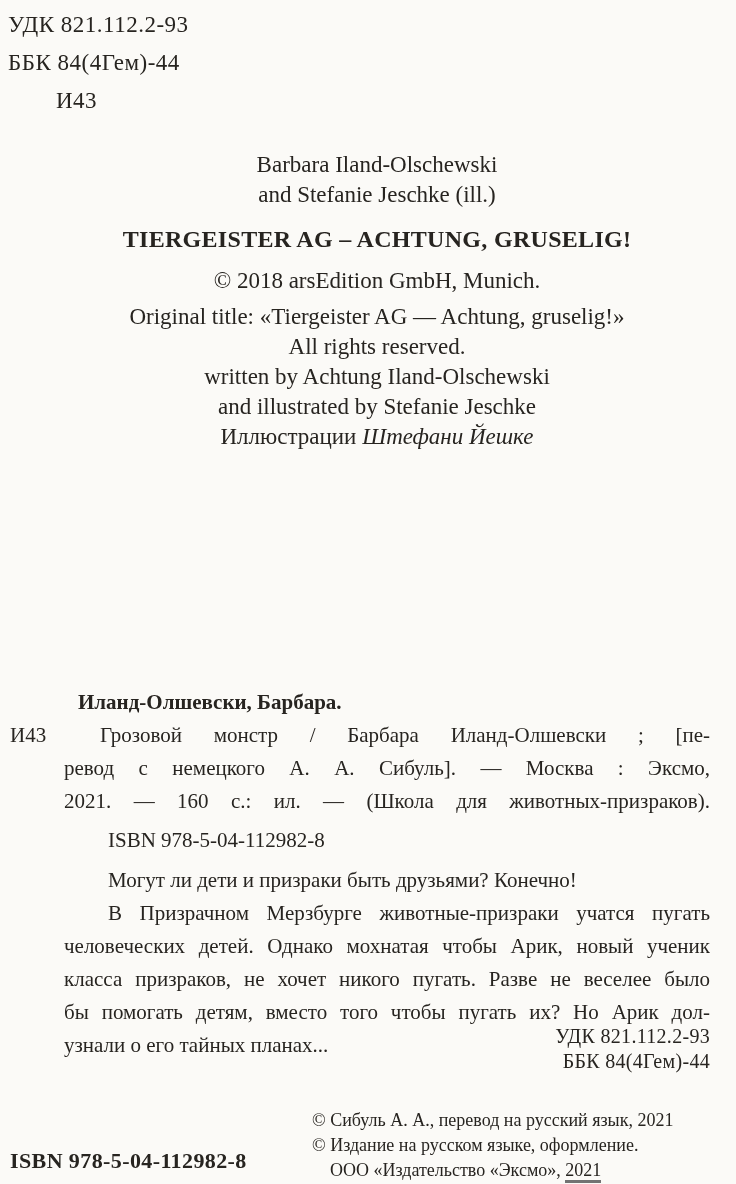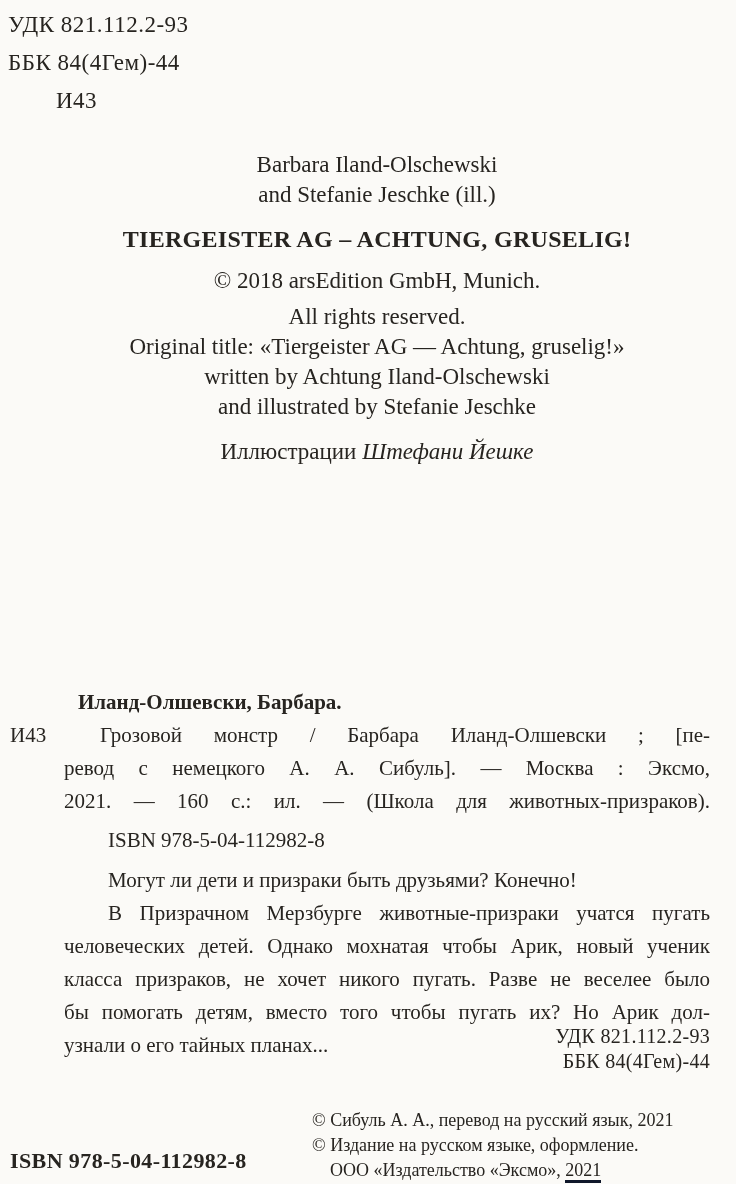--- a/index.html
+++ b/index.html
@@ -23,21 +23,21 @@
 
   
   .credits {
     position: absolute; left: 44px; right: 26px; top: 150px;
     text-align: center;
     font-size: 23px; line-height: 30px;
   }
   .credits .orig-title { margin-top: 14px; font-size: 24px; letter-spacing: 0.3px; font-weight: bold; }
   .credits .src-c { margin-top: 12px; }
   .credits .rights { margin-top: 6px; }
-  .credits .illustr { margin-top: 15px; text-align: center; }
+  .credits .illustr { margin-top: 0; text-align: center; }
   .credits .illustr em { font-style: italic; }
 
   
   .catalog {
     position: absolute; left: 64px; right: 26px; top: 686px;
     font-size: 21px; line-height: 33px;
   }
   .cat-head { font-weight: bold; padding-left: 14px; }
   .cat-code {
     position: absolute; left: -54px; top: 33px;
@@ -56,21 +56,21 @@
     font-size: 20px; line-height: 25px;
     letter-spacing: 0.3px;
   }
 
   
   .footer-copy {
     position: absolute; left: 312px; top: 1108px;
     font-size: 18px; line-height: 25px;
   }
   .footer-copy .publisher { padding-left: 18px; }
-  .pink-u { border-bottom: 3px solid #0f172a; }
+  .pink-u { border-bottom: 3px solid #737373; }
   .footer-isbn {
     position: absolute; left: 10px; top: 1148px;
     font-weight: bold; font-size: 22px; letter-spacing: 0.4px;
   }
 </style>
 </head>
 <body>
 
 <div class="page">
 
@@ -79,22 +79,22 @@
     <div>ББК 84(4Гем)-44</div>
     <div class="code">И43</div>
   </div>
 
   <div class="credits">
     <div>Barbara Iland-Olschewski</div>
     <div>and Stefanie Jeschke (ill.)</div>
     <div class="orig-title">TIERGEISTER AG – ACHTUNG, GRUSELIG!</div>
     <div class="src-c">© 2018 arsEdition GmbH, Munich.</div>
     <div class="rights">
+      <div>Original title: «Tiergeister AG — Achtung, gruselig!»</div>
       <div>All rights reserved.</div>
-      <div>Original title: «Tiergeister AG — Achtung, gruselig!»</div>
       <div>written by Achtung Iland-Olschewski</div>
       <div>and illustrated by Stefanie Jeschke</div>
     </div>
     <div class="illustr">
       <span>Иллюстрации </span><em>Штефани Йешке</em>
     </div>
   </div>
 
   <div class="catalog">
     <div class="cat-head">Иланд-Олшевски, Барбара.</div>

